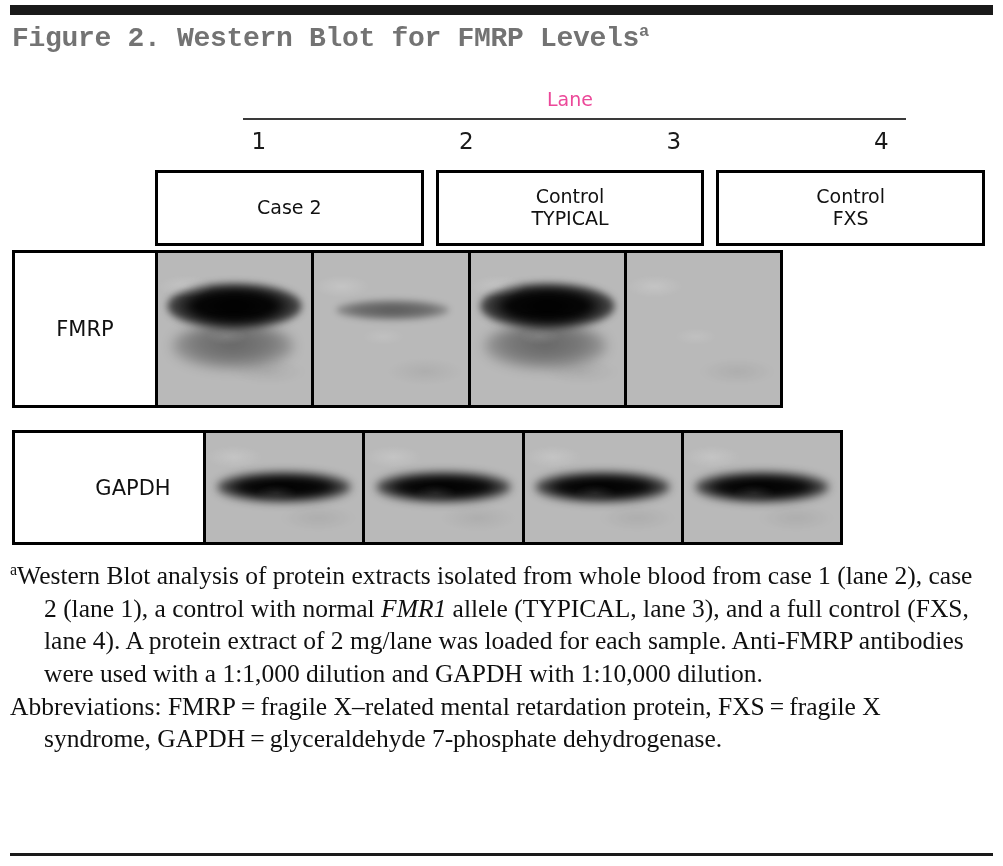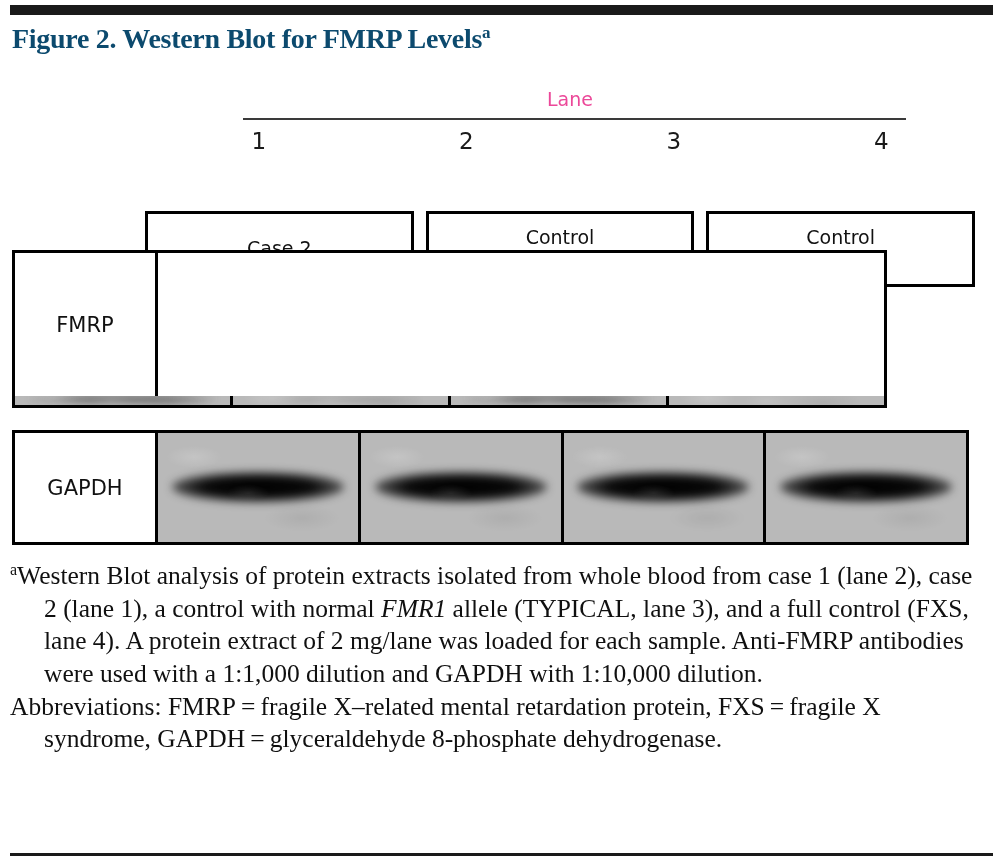--- a/index.html
+++ b/index.html
@@ -25,25 +25,25 @@
     height: 10px;
     background: #1a1a1a;
   }
 
   
   .fig-title {
     position: absolute;
     left: 12px;
     top: 23px;
     width: 960px;
-    font-family: Liberation Serif, serif;
+    font-family: Liberation Mono, monospace;
     font-weight: 700;
     font-size: 28px;
     letter-spacing: -0.3px;
-    color: #0c4a6e;
+    color: #737373;
     white-space: nowrap;
   }
   .fig-title sup {
     font-size: 17px;
     font-weight: 700;
     vertical-align: super;
     line-height: 0;
   }
 
   
@@ -77,27 +77,26 @@
     flex: 1 1 0;
     text-align: center;
     font-family: "DejaVu Sans", sans-serif;
     font-size: 23px;
     color: #1a1a1a;
   }
 
   
   .sample-row {
     position: absolute;
-    left: 145px;
+    left: 155px;
     top: 170px;
     width: 830px;
     height: 76px;
     display: flex;
     gap: 12px;
-    margin-top: 41px;
   }
   .sample-box {
     flex: 1 1 0;
     border: 3px solid #000000;
     background: #ffffff;
     display: flex;
     align-items: center;
     justify-content: center;
     text-align: center;
     font-family: "DejaVu Sans", sans-serif;
@@ -109,22 +108,22 @@
 
   
   .blot-row {
     position: absolute;
     left: 12px;
     border: 3px solid #000000;
     box-sizing: border-box;
     display: flex;
     background: #ffffff;
   }
-  #fmrp-row  { top: 250px; width: 875px; height: 158px; flex-direction: column; }
-  #gapdh-row { top: 430px; width: 957px; height: 115px; }
+  #fmrp-row  { top: 250px; width: 771px; height: 158px; }
+  #gapdh-row { top: 430px; width: 831px; height: 115px; padding-left: 48px; }
 
   .row-label {
     width: 143px;
     flex: 0 0 143px;
     background: #ffffff;
     border-right: 3px solid #000000;
     display: flex;
     align-items: center;
     justify-content: center;
     font-family: "DejaVu Sans", sans-serif;
@@ -316,16 +315,16 @@
       <div class="band band-gapdh"></div>
     </div>
     <div class="lane-cell">
       <div class="band band-gapdh"></div>
     </div>
   </div>
 </div>
 
 <div class="footnotes">
   <p class="footnote-p"><span class="hang"><sup>a</sup><span>Western Blot analysis of protein extracts isolated from whole blood from case 1 (lane 2), case 2 (lane 1), a control with normal </span><em>FMR1</em><span> allele (TYPICAL, lane 3), and a full control (FXS, lane 4). A protein extract of 2 mg/lane was loaded for each sample. Anti-FMRP antibodies were used with a 1:1,000 dilution and GAPDH with 1:10,000 dilution.</span></span></p>
-  <p class="footnote-p"><span class="hang">Abbreviations: FMRP = fragile X–related mental retardation protein, FXS = fragile X syndrome, GAPDH = glyceraldehyde 8-phosphate dehydrogenase.</span></p>
+  <p class="footnote-p"><span class="hang">Abbreviations: FMRP = fragile X–related mental retardation protein, FXS = fragile X syndrome, GAPDH = glyceraldehyde 7-phosphate dehydrogenase.</span></p>
 </div>
 
 <div class="bottom-rule"></div>
 
 </body></html>

